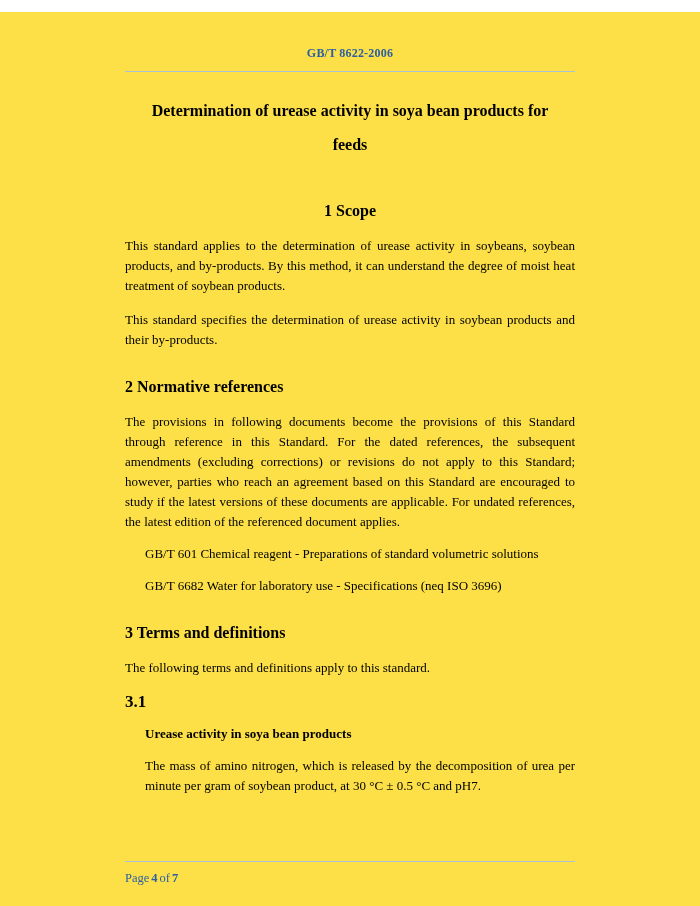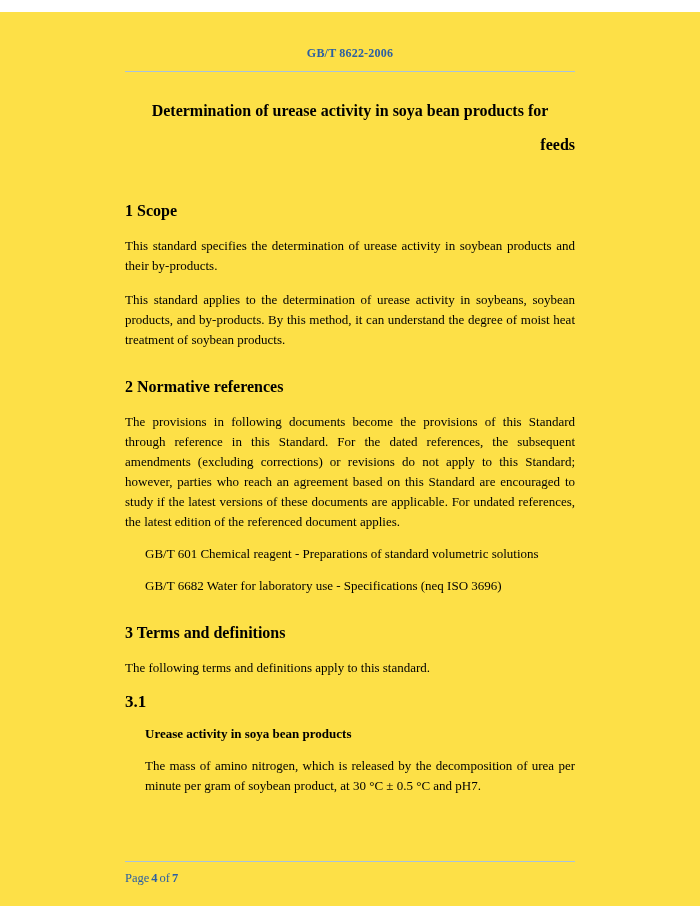--- a/index.html
+++ b/index.html
@@ -34,28 +34,28 @@
     padding: 0 125px;
   }
   .title {
     margin-top: 28px;
     text-align: center;
     font-size: 16px;
     font-weight: bold;
     line-height: 22px;
   }
   .title-line { display: block; }
-  .title-line + .title-line { margin-top: 12px; text-align: right; }
+  .title-line + .title-line { margin-top: 12px; }
   h2.section-heading {
     font-size: 16px;
     font-weight: bold;
     margin-top: 26px;
     line-height: 22px;
   }
-  h2.section-heading.first { margin-top: 44px; }
+  h2.section-heading.first { margin-top: 44px; text-align: center; }
   p.body-text {
     margin-top: 14px;
     font-size: 13px;
     line-height: 20px;
     text-align: justify;
   }
   p.reference {
     margin-top: 12px;
     margin-left: 20px;
     font-size: 13px;
@@ -134,22 +134,22 @@
   </div>
 
   <div class="content">
 
     <h1 class="title">
       <span class="title-line">Determination of urease activity in soya bean products for</span>
       <span class="title-line">feeds</span>
     </h1>
 
     <h2 class="section-heading first">1 Scope</h2>
+    <p class="body-text">This standard applies to the determination of urease activity in soybeans, soybean products, and by-products. By this method, it can understand the degree of moist heat treatment of soybean products.</p>
     <p class="body-text">This standard specifies the determination of urease activity in soybean products and their by-products.</p>
-    <p class="body-text">This standard applies to the determination of urease activity in soybeans, soybean products, and by-products. By this method, it can understand the degree of moist heat treatment of soybean products.</p>
 
     <h2 class="section-heading">2 Normative references</h2>
     <p class="body-text">The provisions in following documents become the provisions of this Standard through reference in this Standard. For the dated references, the subsequent amendments (excluding corrections) or revisions do not apply to this Standard; however, parties who reach an agreement based on this Standard are encouraged to study if the latest versions of these documents are applicable. For undated references, the latest edition of the referenced document applies.</p>
     <p class="reference">GB/T 601 Chemical reagent - Preparations of standard volumetric solutions</p>
     <p class="reference">GB/T 6682 Water for laboratory use - Specifications (neq ISO 3696)</p>
 
     <h2 class="section-heading">3 Terms and definitions</h2>
     <p class="body-text">The following terms and definitions apply to this standard.</p>
     <div class="clause-number">3.1</div>
     <div class="term-title">Urease activity in soya bean products</div>

